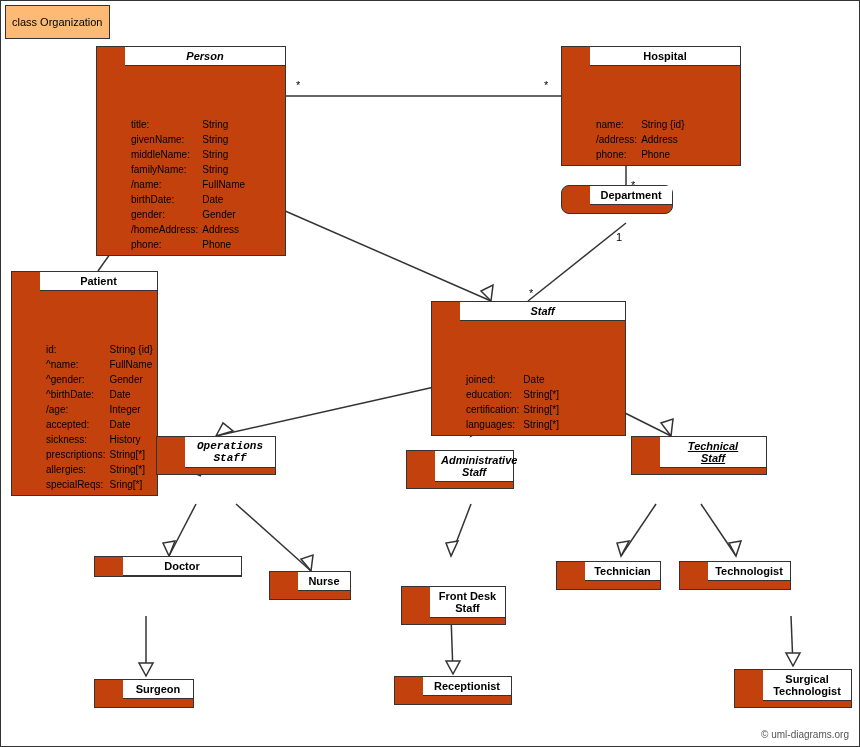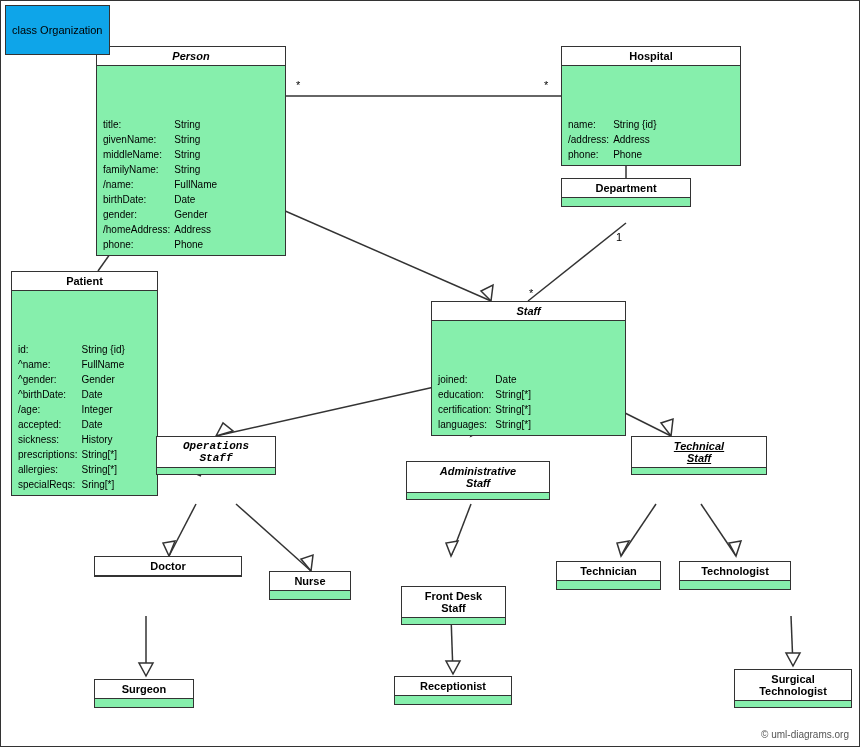--- a/index.html
+++ b/index.html
@@ -15,22 +15,23 @@
     #diagram {
       position: relative;
       width: 860px;
       height: 747px;
       background: #fff;
       border: 1px solid #333;
     }
     .class-box {
       position: absolute;
       border: 1.5px solid #333;
-      background: #86efac;
+      background: #c2410c;
       text-align: center;
+      padding-left: 28px;
     }
     .class-header {
       border-bottom: 1.5px solid #333;
       padding: 3px 6px;
       font-weight: bold;
       background: #fff;
     }
     .class-header.italic {
       font-style: italic;
     }
@@ -47,23 +48,23 @@
     .class-body td {
       padding: 0 4px 0 0;
       vertical-align: top;
       white-space: nowrap;
     }
     .diagram-title {
       position: absolute;
       top: 4px;
       left: 4px;
       border: 1.5px solid #333;
-      padding: 18px 6px;
+      padding: 10px 6px;
       font-size: 11px;
-      background: #0ea5e9;
+      background: #fdba74;
       z-index: 10;
     }
     .copyright {
       position: absolute;
       bottom: 6px;
       right: 10px;
       font-size: 10px;
       color: #555;
     }
     svg.connections {
@@ -207,21 +208,21 @@
             </tr>
         <tr>
               <td>phone:</td>
               <td>Phone</td>
             </tr>
       </tbody>
         </table>
     </div>
   </div>
 
-  <div class="class-box" style="left:560px;top:177px;width:130px;">
+  <div class="class-box" style="left:560px;top:184px;width:112px;border-radius:8px;">
     <div class="class-header">Department</div>
     <div class="class-body" style="height:8px;"></div>
   </div>
 
   <div class="class-box" style="left:430px;top:300px;width:195px;">
     <div class="class-header italic">Staff</div>
     <div class="class-body">
       <table>
         <tbody>
             <tr>
@@ -293,21 +294,21 @@
       </tbody>
         </table>
     </div>
   </div>
 
   <div class="class-box" style="left:155px;top:435px;width:120px;font-family:Liberation Mono, monospace;">
     <div class="class-header italic">Operations<br>Staff</div>
     <div class="class-body" style="height:4px;"></div>
   </div>
 
-  <div class="class-box" style="left:405px;top:460px;width:144px;">
+  <div class="class-box" style="left:405px;top:449px;width:108px;">
     <div class="class-header italic">Administrative<br>Staff</div>
     <div class="class-body" style="height:4px;"></div>
   </div>
 
   <div class="class-box" style="left:630px;top:435px;width:136px;text-decoration:underline;">
     <div class="class-header italic">Technical<br>Staff</div>
     <div class="class-body" style="height:4px;"></div>
   </div>
 
   <div class="class-box" style="left:93px;top:555px;width:148px;">

